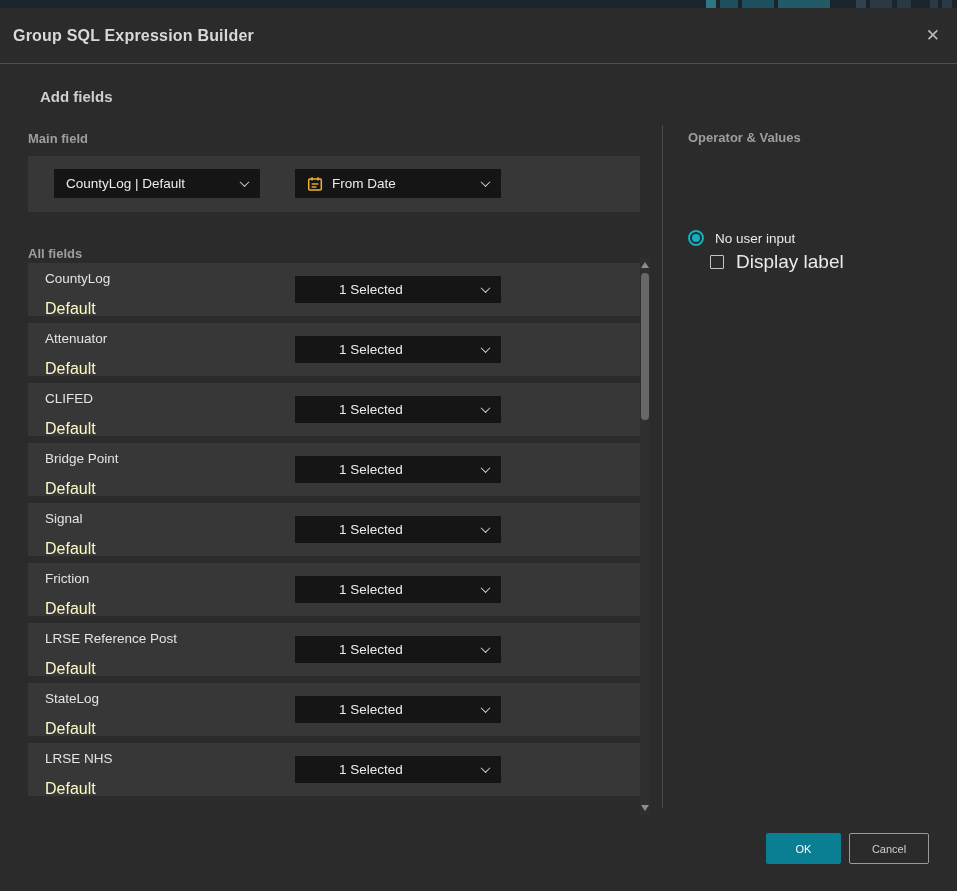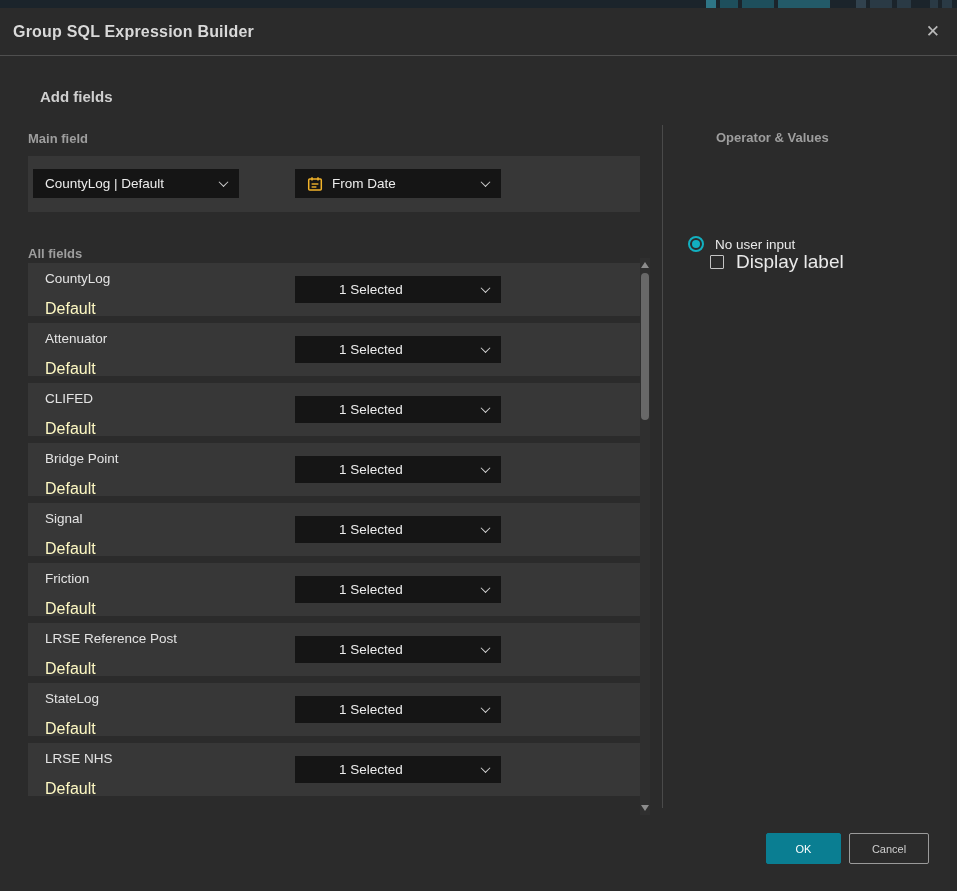--- a/index.html
+++ b/index.html
@@ -13,21 +13,21 @@
   
   .top-strip { position:absolute; top:0; left:0; width:957px; height:8px; background:#1b242b; }
   .frag { position:absolute; top:0; height:8px; }
 
   
   .dialog {
     position:absolute; top:8px; left:0; width:957px; height:883px;
     background:#2b2b2b;
   }
   .dialog-header {
-    position:absolute; top:0; left:0; right:0; height:48px;
+    position:absolute; top:0; left:0; right:0; height:56px;
     border-bottom:1px solid #4f4f4f;
     display:flex; align-items:center; justify-content:space-between;
     padding:0 17px 0 13px;
   }
   .dialog-title { font-size:16px; font-weight:700; color:#d9d9d9; letter-spacing:.2px; }
   .close-btn {
     font-size:17px; color:#b9b9b9; cursor:pointer; line-height:1;
     background:none; border:none; font-family:"Liberation Sans",sans-serif;
   }
 
@@ -45,21 +45,21 @@
     border-right:1.6px solid #cfcfcf; border-bottom:1.6px solid #cfcfcf;
     transform:rotate(45deg) translate(-1px,-1px);
   }
 
   
   .main-field-box {
     position:absolute; left:28px; top:148px; width:612px; height:56px;
     background:#373737;
   }
   .main-field-box .select { height:29px; top:13px; }
-  .sel-source { left:5px;  width:206px; }
+  .sel-source { left:26px;  width:206px; }
   .sel-field  { left:267px; width:206px; }
   .cal-icon { width:16px; height:16px; margin-right:9px; flex:0 0 auto; }
 
   
   .field-list { position:absolute; left:28px; top:255px; width:612px; }
   .field-row {
     position:relative; height:53px; margin-bottom:7px; background:#373737;
   }
   .field-row .f-name {
     position:absolute; left:17px; top:8px; font-size:13.5px; color:#e3e3e3;
@@ -83,25 +83,25 @@
   .sb-down { bottom:4px; }
   .sb-arrow svg { display:block; }
 
   
   .v-divider {
     position:absolute; left:662px; top:117px; width:1px; height:683px;
     background:#4a4a4a;
   }
 
   
-  .op-label { left:716px; top:122px; }
+  .op-label { left:688px; top:122px; }
   .sel-operator { left:688px; top:148px; width:240px; height:28px; }
 
   .radio-row {
-    position:absolute; left:688px; top:228px;
+    position:absolute; left:688px; top:222px;
     display:flex; align-items:center; cursor:pointer;text-align:right;
   }
   .radio-outer {
     width:16px; height:16px; border-radius:50%;
     border:2px solid #12b0c0; background:#2b2b2b;
     display:flex; align-items:center; justify-content:center;
   }
   .radio-dot { width:8px; height:8px; border-radius:50%; background:#12b0c0; }
   .radio-text { margin-left:11px; font-size:13.5px; color:#eaeaea; }
 

